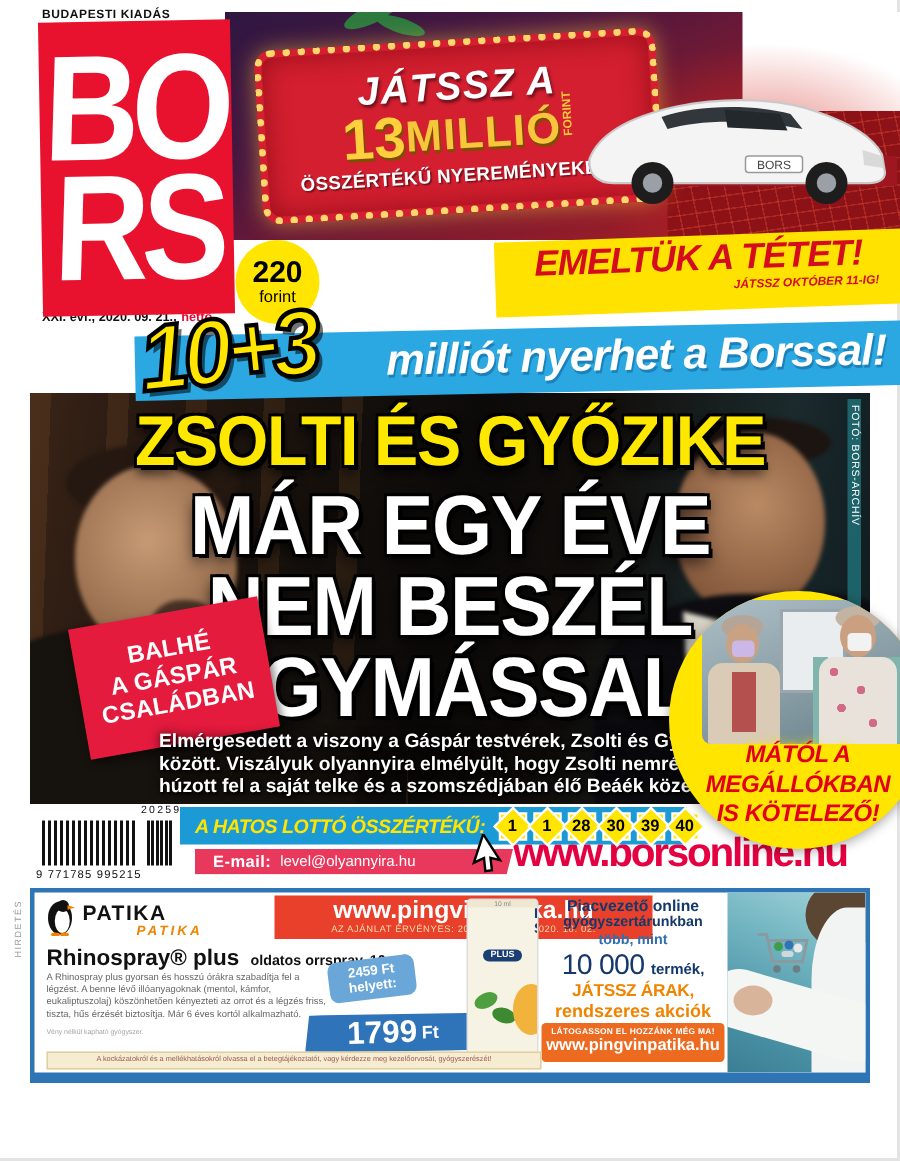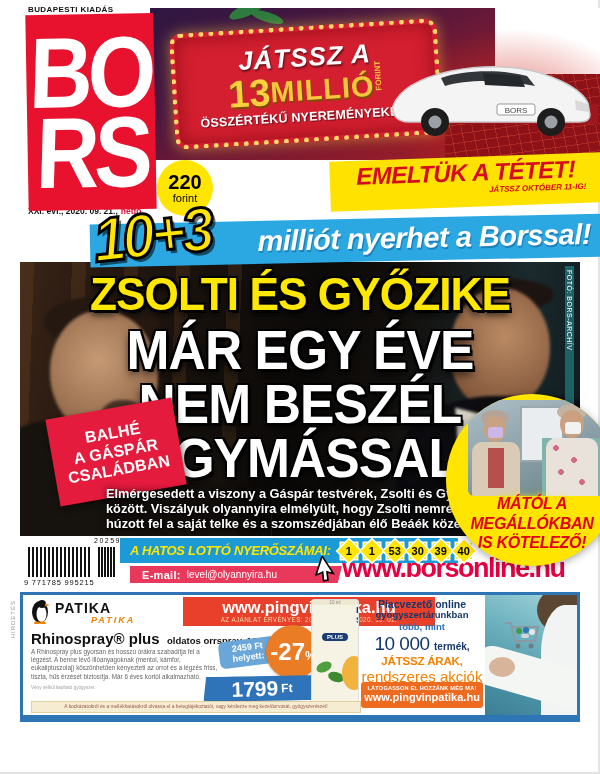--- a/index.html
+++ b/index.html
@@ -198,21 +198,21 @@
   .pack .l2{left:16px;top:72px;transform:rotate(16deg);background:#3d8a31;}
   .pack .face{position:absolute;right:-8px;top:56px;width:24px;height:34px;border-radius:50%;background:#f2b33d;}
   .rpanel{position:absolute;left:338px;top:3px;width:122px;height:82px;text-align:center;line-height:1.15;}
   .rp1{font-size:10.5px;font-weight:bold;color:#14386b;}
   .rp2{font-size:9.5px;font-weight:bold;color:#14386b;}
   .rp3{font-size:9.5px;font-weight:bold;color:#2e6fb0;margin-top:1px;}
   .rp4{color:#14386b;}
   .rp4 .big{font-size:19px;font-weight:normal;letter-spacing:-.5px;}
   .rp4 .sm{font-size:10px;font-weight:bold;}
   .rp5{font-size:11.5px;font-weight:bold;color:#f08300;letter-spacing:-.2px;}
-  .rp6{font-size:15px;font-weight:normal;color:#f08300;}
+  .rp6{font-size:12px;font-weight:bold;color:#f08300;}
   .rp7{font-size:8.5px;font-weight:bold;color:#14386b;margin-top:1px;}
   .ctabar{position:absolute;left:338px;top:87px;width:122px;height:26px;background:#ed6b21;border-radius:3px;
      text-align:center;padding-top:3px;box-sizing:border-box;}
   .ctabar .c1{color:#fff;font-weight:bold;font-size:5.6px;letter-spacing:.2px;}
   .ctabar .c2{color:#fff;font-weight:bold;font-size:11px;line-height:1.1;}
   .pharm{position:absolute;left:462px;top:0;width:92px;height:120px;overflow:hidden;
      background:linear-gradient(205deg,#a6d6dc 0%,#74b6c2 35%,#4d95a8 70%,#3b7e93 100%);}
   .pharm .hairb{position:absolute;right:-10px;top:-8px;width:50px;height:46px;border-radius:50%;background:#5a4632;}
   .pharm .coat{position:absolute;right:-24px;top:10px;width:60px;height:120px;border-radius:40% 0 0 0;background:#f1f4f2;}
   .pharm .arm{position:absolute;left:-14px;top:62px;width:120px;height:40px;border-radius:20px;
@@ -334,35 +334,35 @@
         <div class="w2m"></div>
     </div>
     <div class="masktext">
       <div class="ml">MÁTÓL A</div>
       <div class="ml">MEGÁLLÓKBAN</div>
       <div class="ml">IS KÖTELEZŐ!</div>
     </div>
   </div>
 
   <div class="abs lotto">
-    <span class="lbl">A HATOS LOTTÓ NYERŐSZÁMAI:</span>
+    <span class="lbl">A HATOS LOTTÓ ÖSSZÉRTÉKŰ:</span>
     <span class="burst">
         <i></i>
         <i class="r"></i>
         <b>1</b>
       </span>
     <span class="burst">
         <i></i>
         <i class="r"></i>
         <b>1</b>
       </span>
     <span class="burst">
         <i></i>
         <i class="r"></i>
-        <b>53</b>
+        <b>28</b>
       </span>
     <span class="burst">
         <i></i>
         <i class="r"></i>
         <b>30</b>
       </span>
     <span class="burst">
         <i></i>
         <i class="r"></i>
         <b>39</b>
@@ -414,24 +414,20 @@
     </div>
     <div class="adbody">A Rhinospray plus gyorsan és hosszú órákra szabadítja fel a légzést. A benne lévő illóanyagoknak (mentol, kámfor, eukaliptuszolaj) köszönhetően kényezteti az orrot és a légzés friss, tiszta, hűs érzését biztosítja. Már 6 éves kortól alkalmazható.</div>
     <div class="fineprint">Vény nélkül kapható gyógyszer.</div>
     <div class="savings">
       <span class="s1">megtakarítás: 660 Ft.</span>
       <span class="s2">(179.90 Ft/ml)</span>
     </div>
     <div class="oldprice">
       <span>2459 Ft</span>
       <span>helyett:</span>
-    </div>
-    <div class="disc">
-      <span class="dv">-27</span>
-      <span class="du">%</span>
     </div>
     <div class="newprice">
       <span class="n">1799</span>
       <span class="u">Ft</span>
     </div>
     <div class="pack">
       <span class="sz">10 ml</span>
       <div class="pl">RHINO</div>
       <div class="pl">SPRAY</div>
       <div class="plus">PLUS</div>

